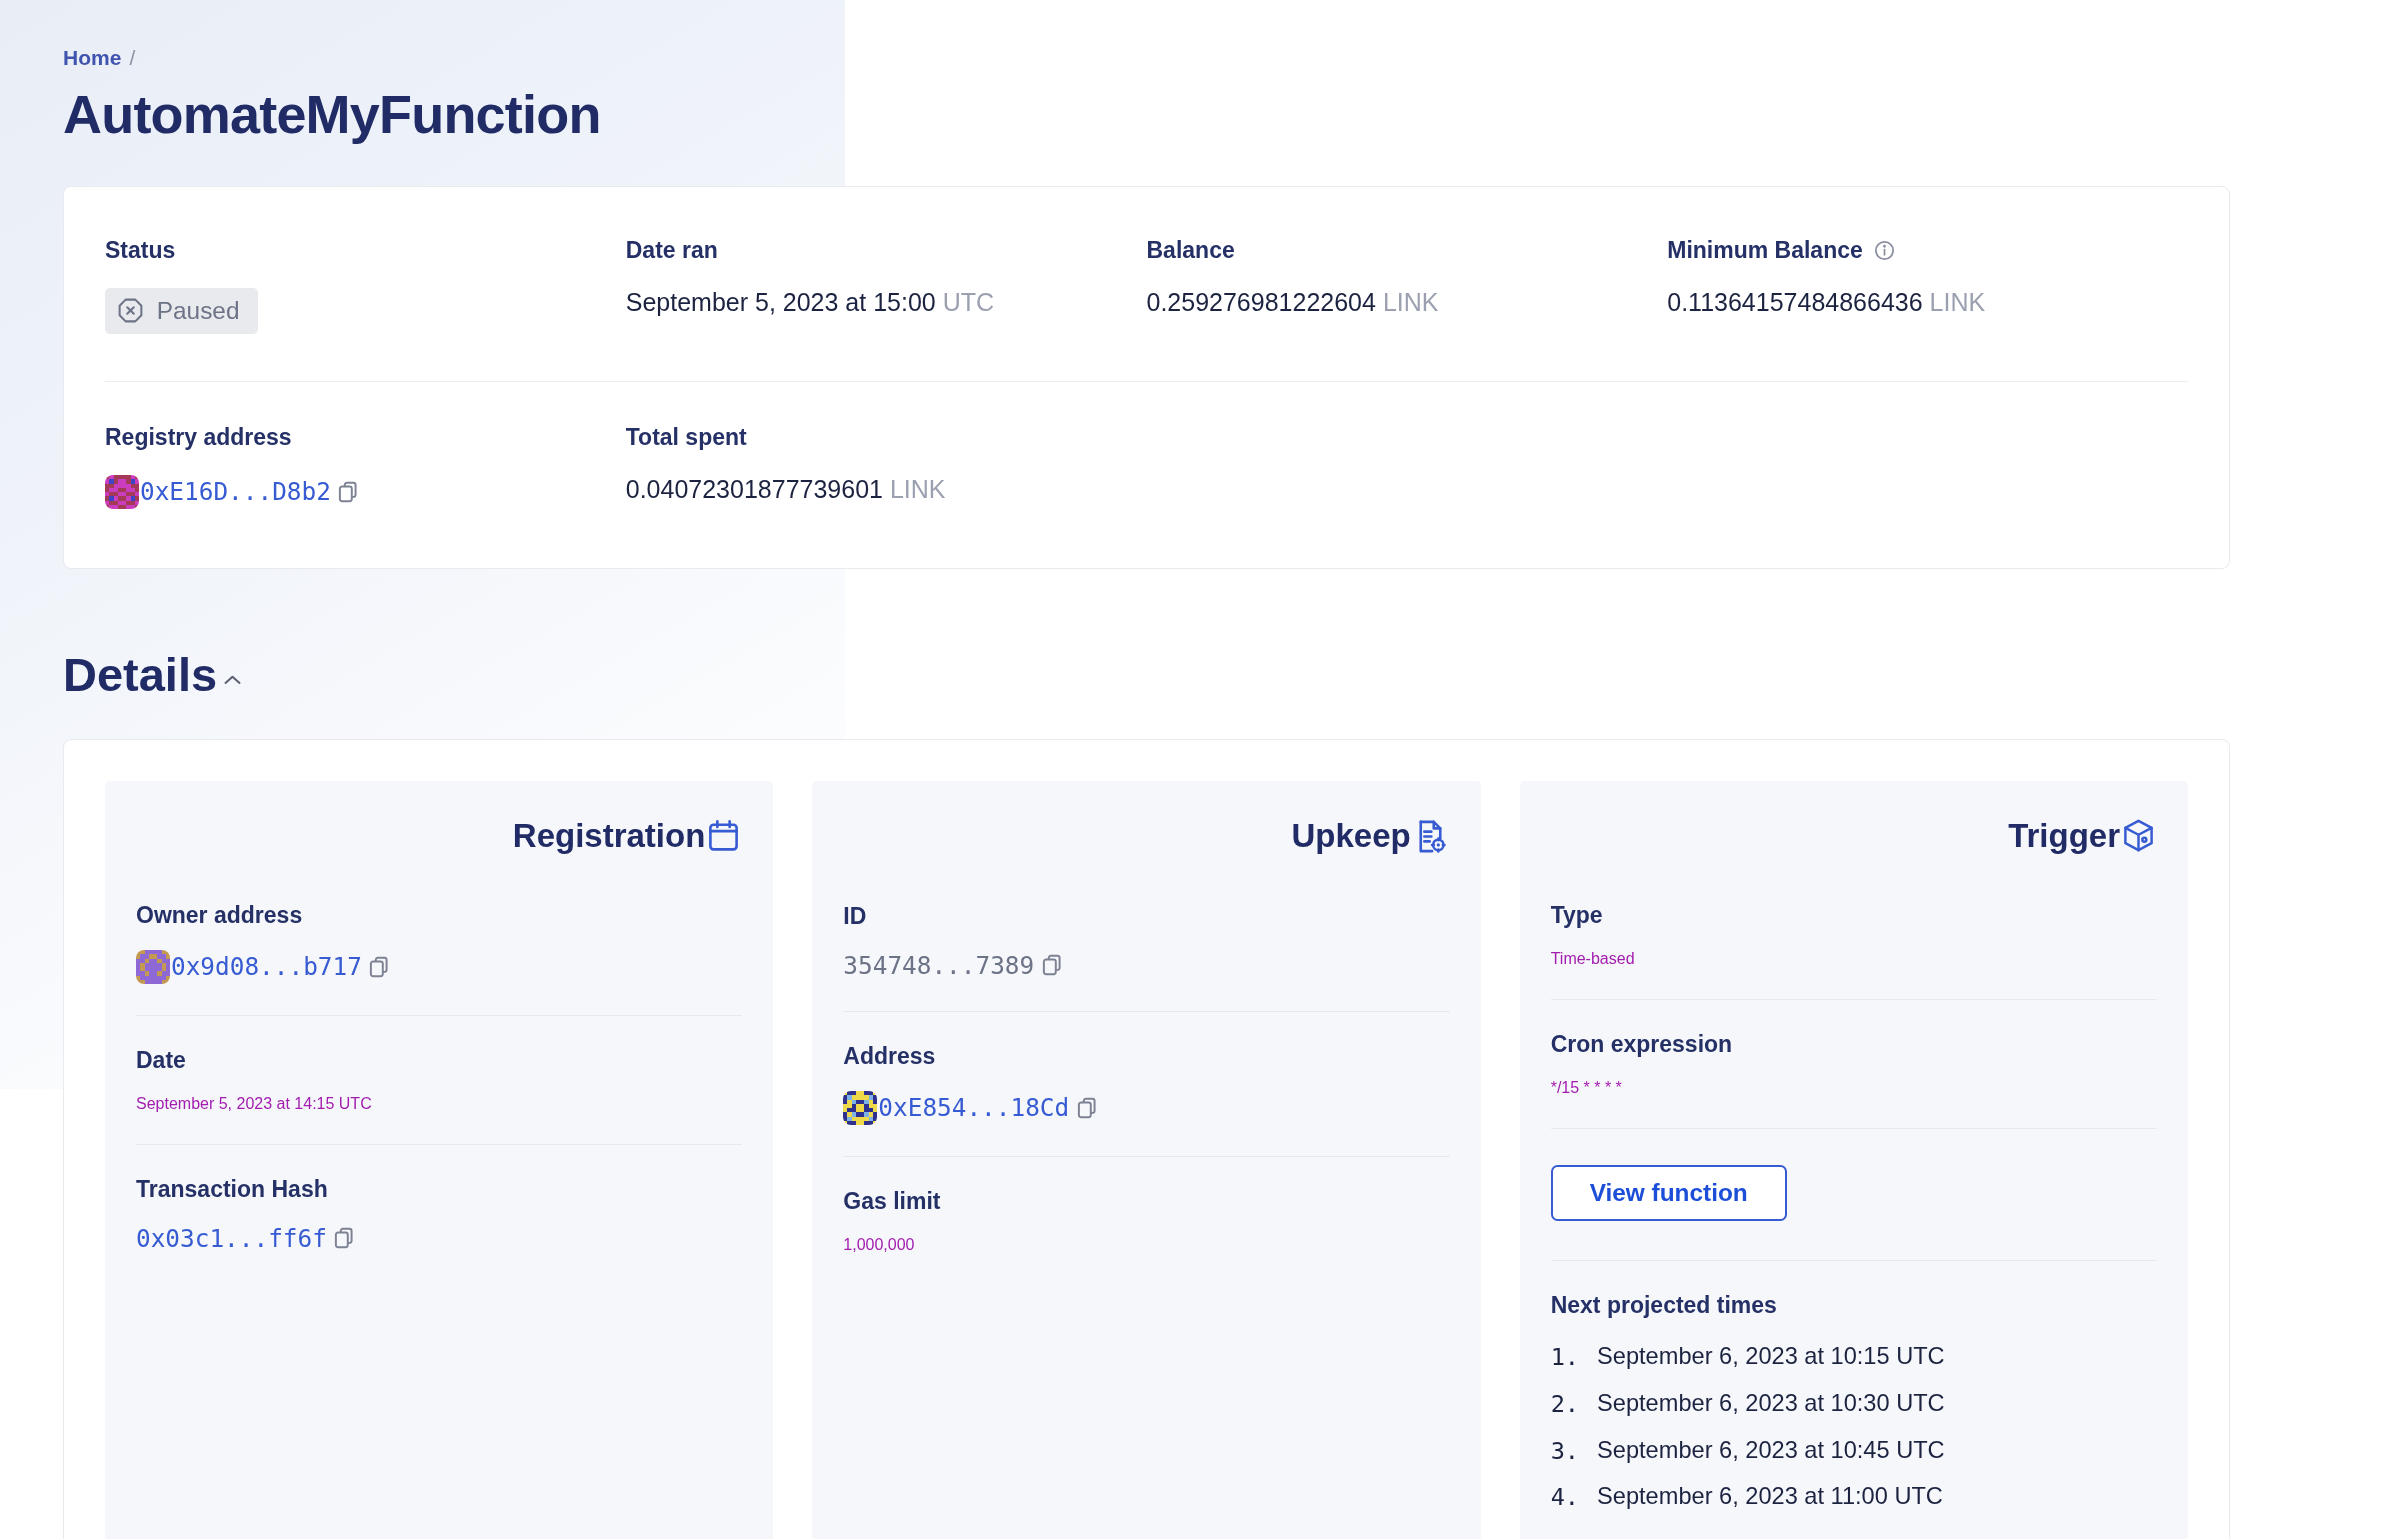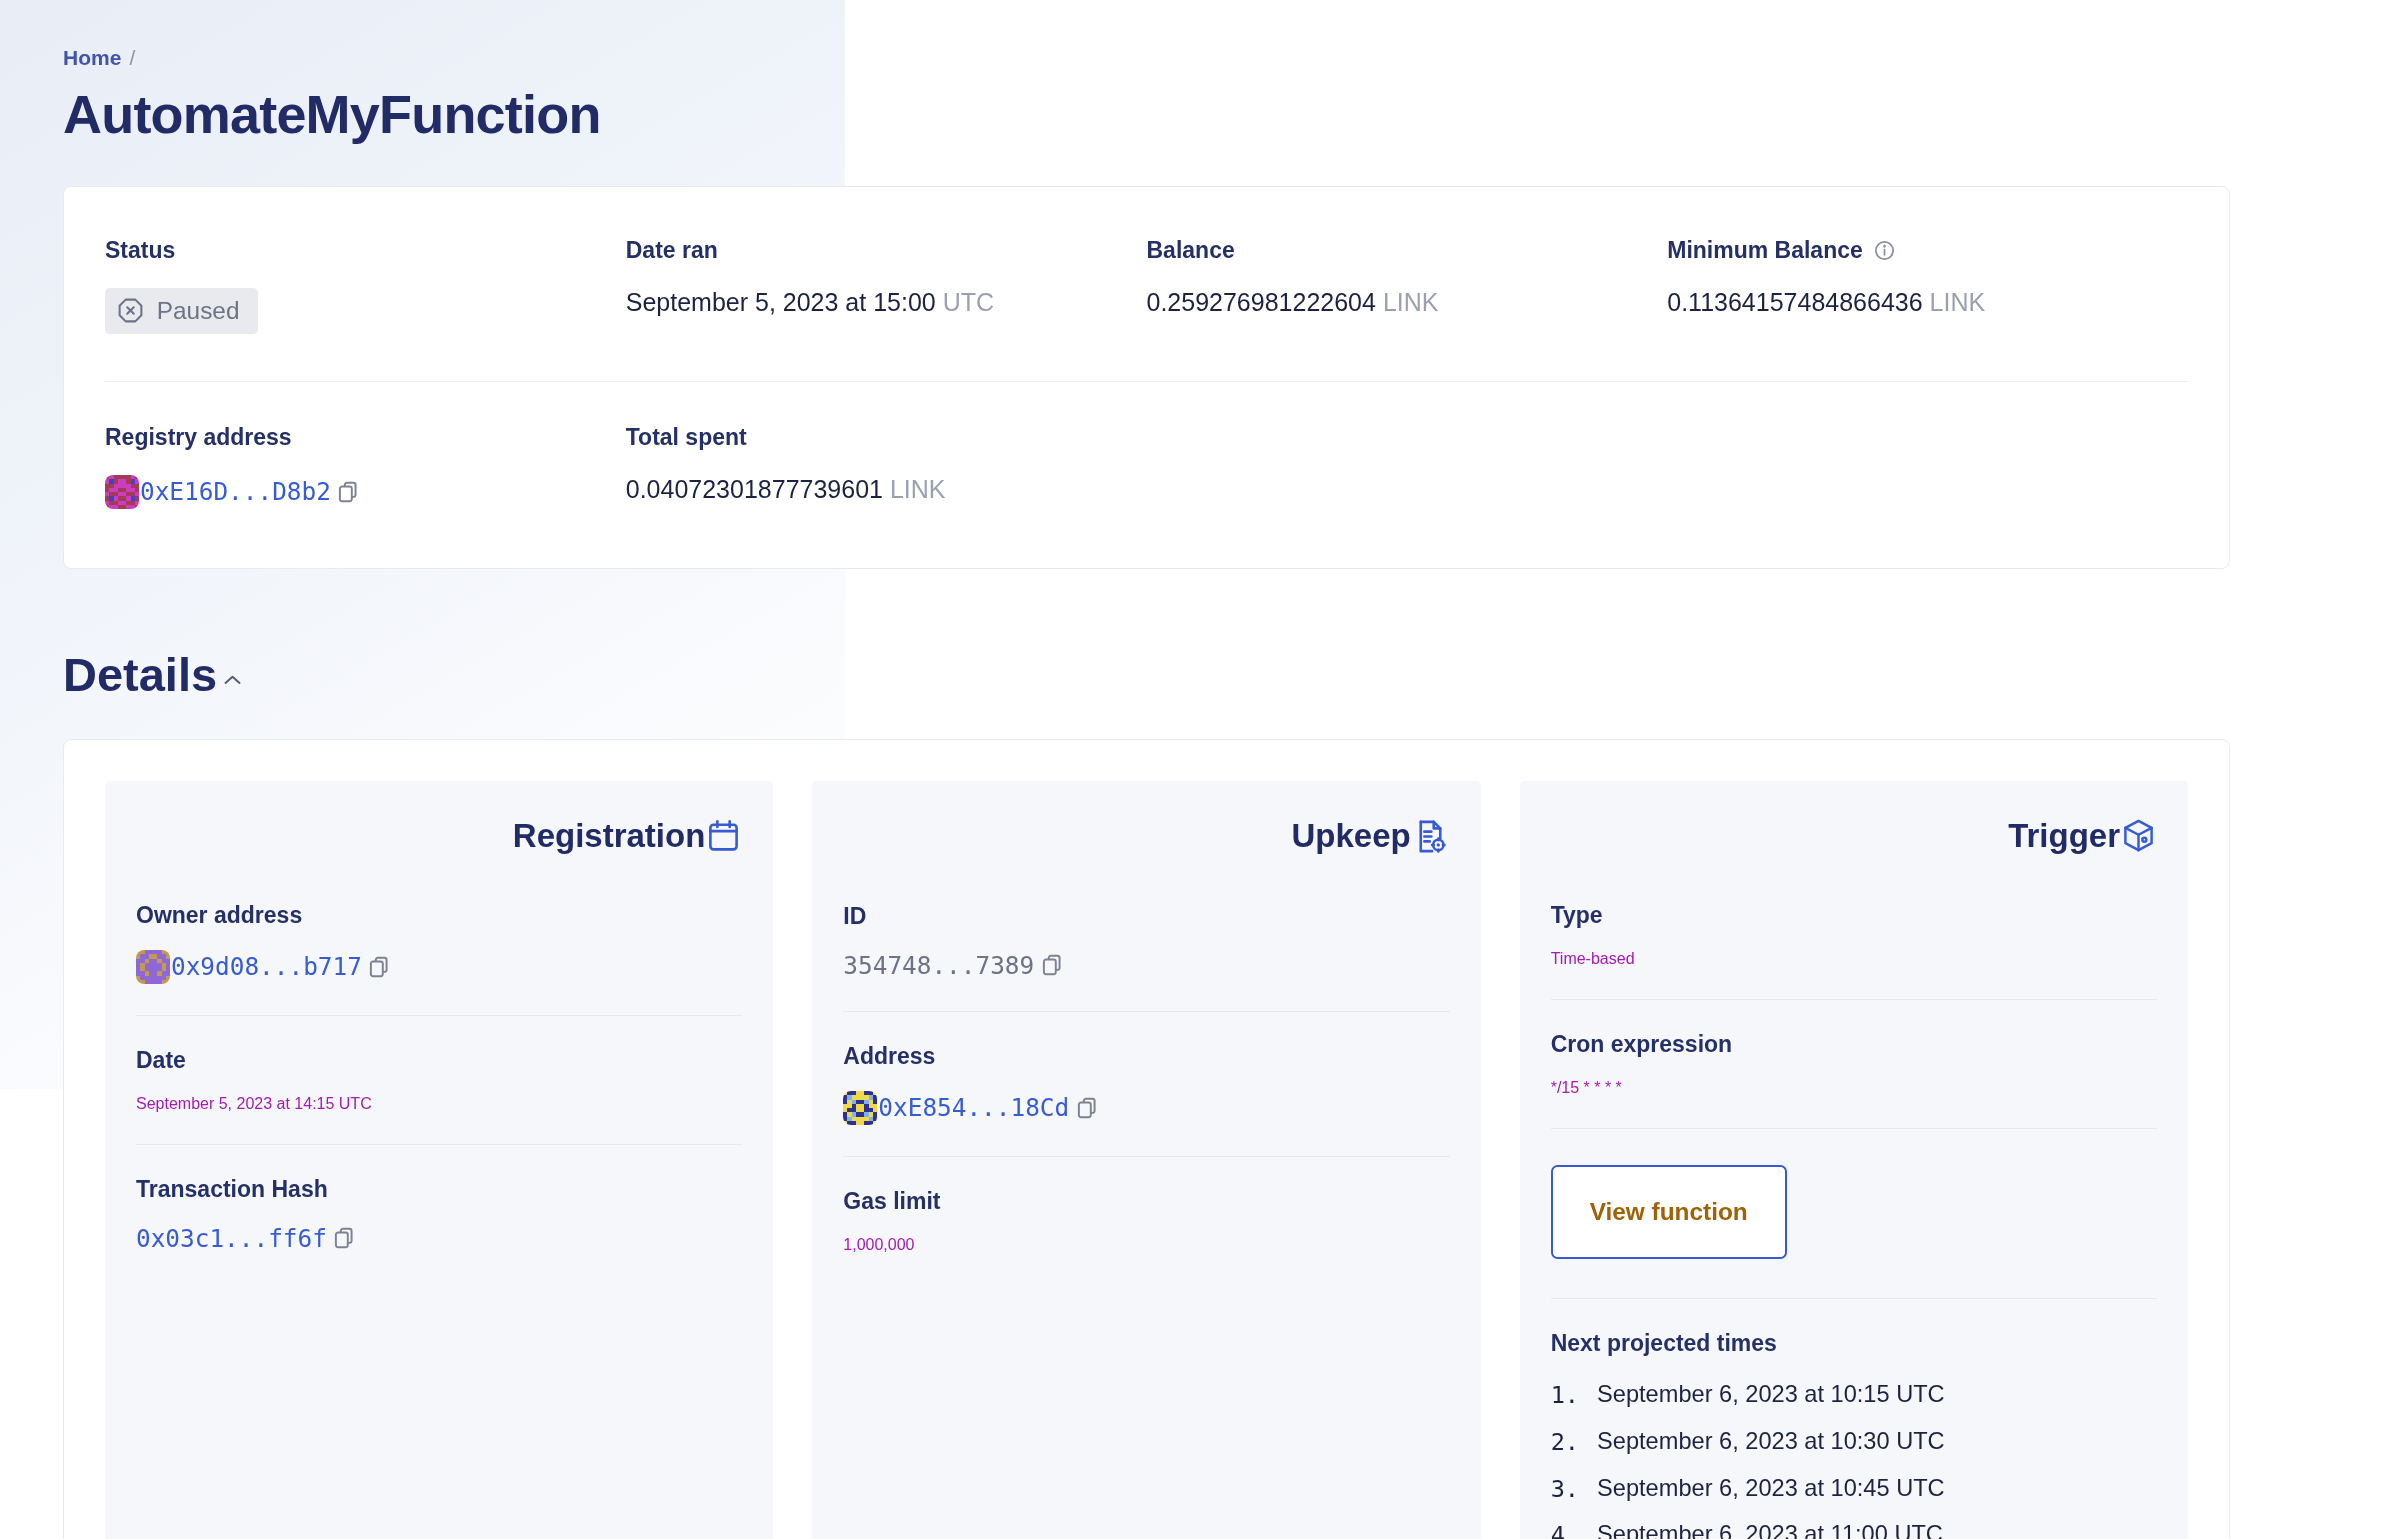--- a/index.html
+++ b/index.html
@@ -63,22 +63,22 @@
   }
   .inner-card { background:#f6f7fa; border-radius:4.9px; padding:36px 31px 39px 31px; min-height:727px; }
   .card-head { display:flex; justify-content:flex-end; align-items:flex-start; margin-bottom:47px; }
   .card-title { font-size:33px; font-weight:700; color:#212b66; }
   .sec-label { display:block; font-size:23px; font-weight:700; color:#243066; margin-bottom:21px; }
   .sec-value { font-size:16px; color:#a21caf; }
   .inner-divider { border:0; border-top:1.6px solid #e8e9ee; margin:31px 0; }
 
   .view-fn-btn {
     display:inline-block; background:#fff; border:2.4px solid #375bd2; border-radius:6.5px;
-    color:#a16207; font-weight:700; font-size:24.4px; font-family:"Liberation Sans",sans-serif;
-    padding:31px 37px; cursor:pointer; margin:4.9px 0 8.1px 0;
+    color:#1d4ed8; font-weight:700; font-size:24.4px; font-family:"Liberation Sans",sans-serif;
+    padding:12px 37px; cursor:pointer; margin:4.9px 0 8.1px 0;
   }
   .next-list { margin-top:24.4px; }
   .next-item { display:flex; gap:18px; font-size:23.6px; color:#1c2340; margin-bottom:18.7px; }
   .next-item .num { font-family:"DejaVu Sans Mono", monospace; color:#1c2340; }
 
   .icon-blue { color:#375bd2; }
   .icon-gray { color:#6d7386; }
   svg.ic { display:block; }
 </style>
 </head>

